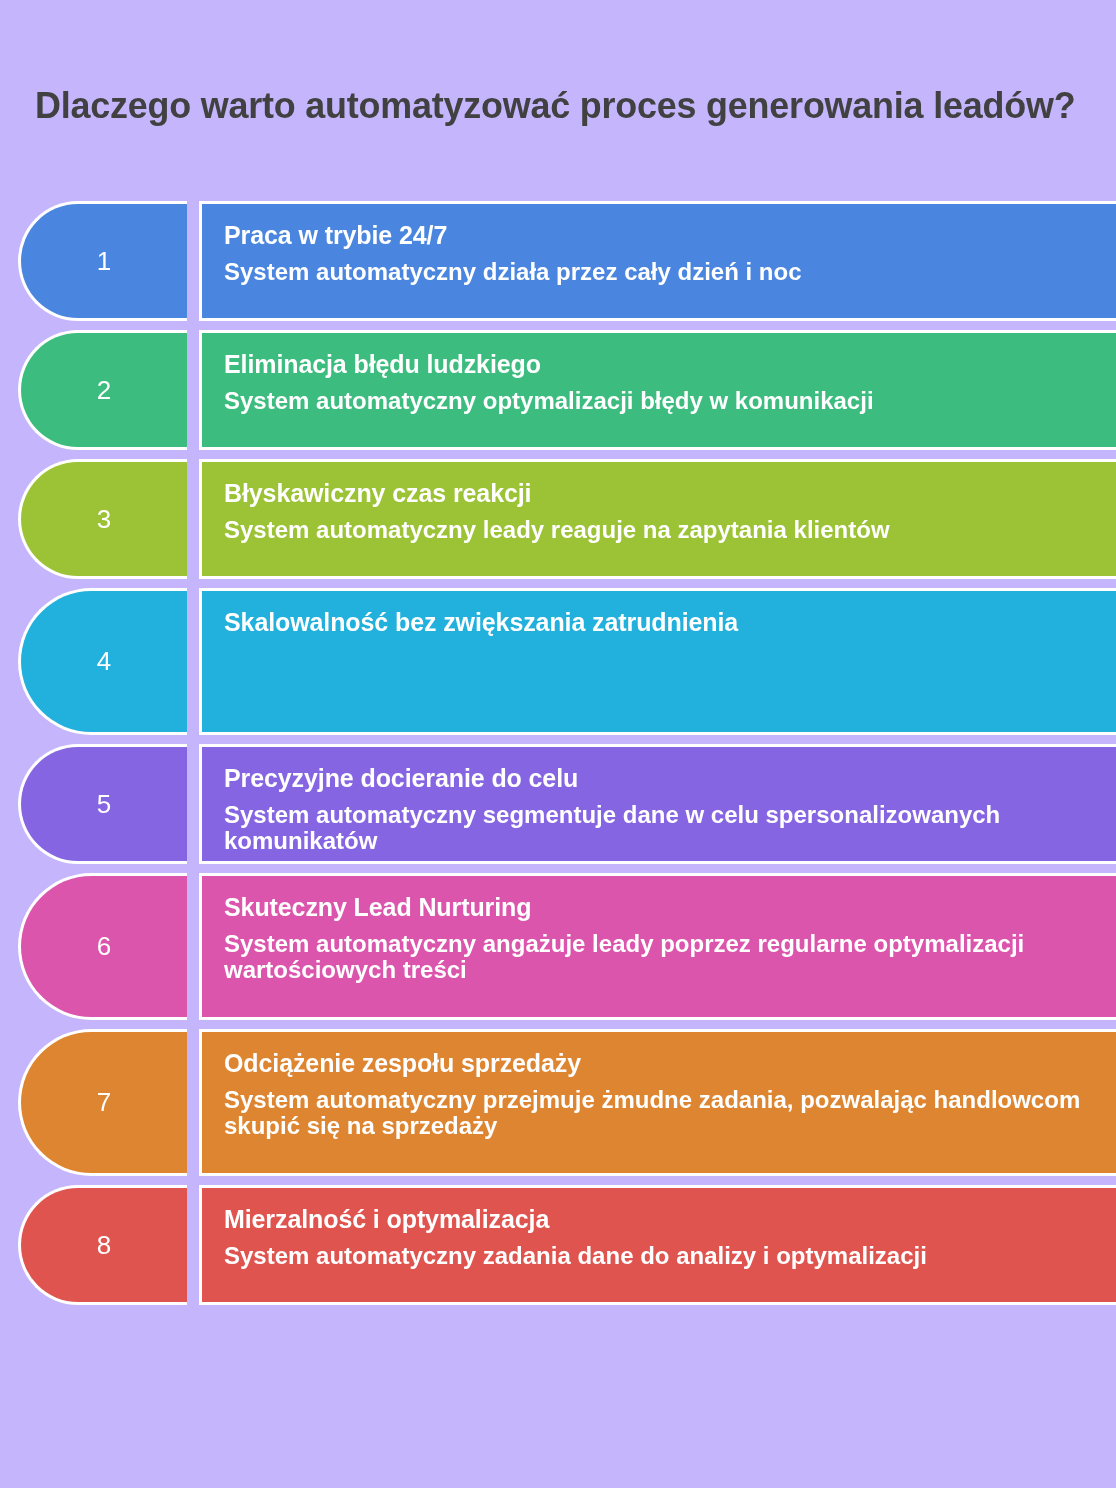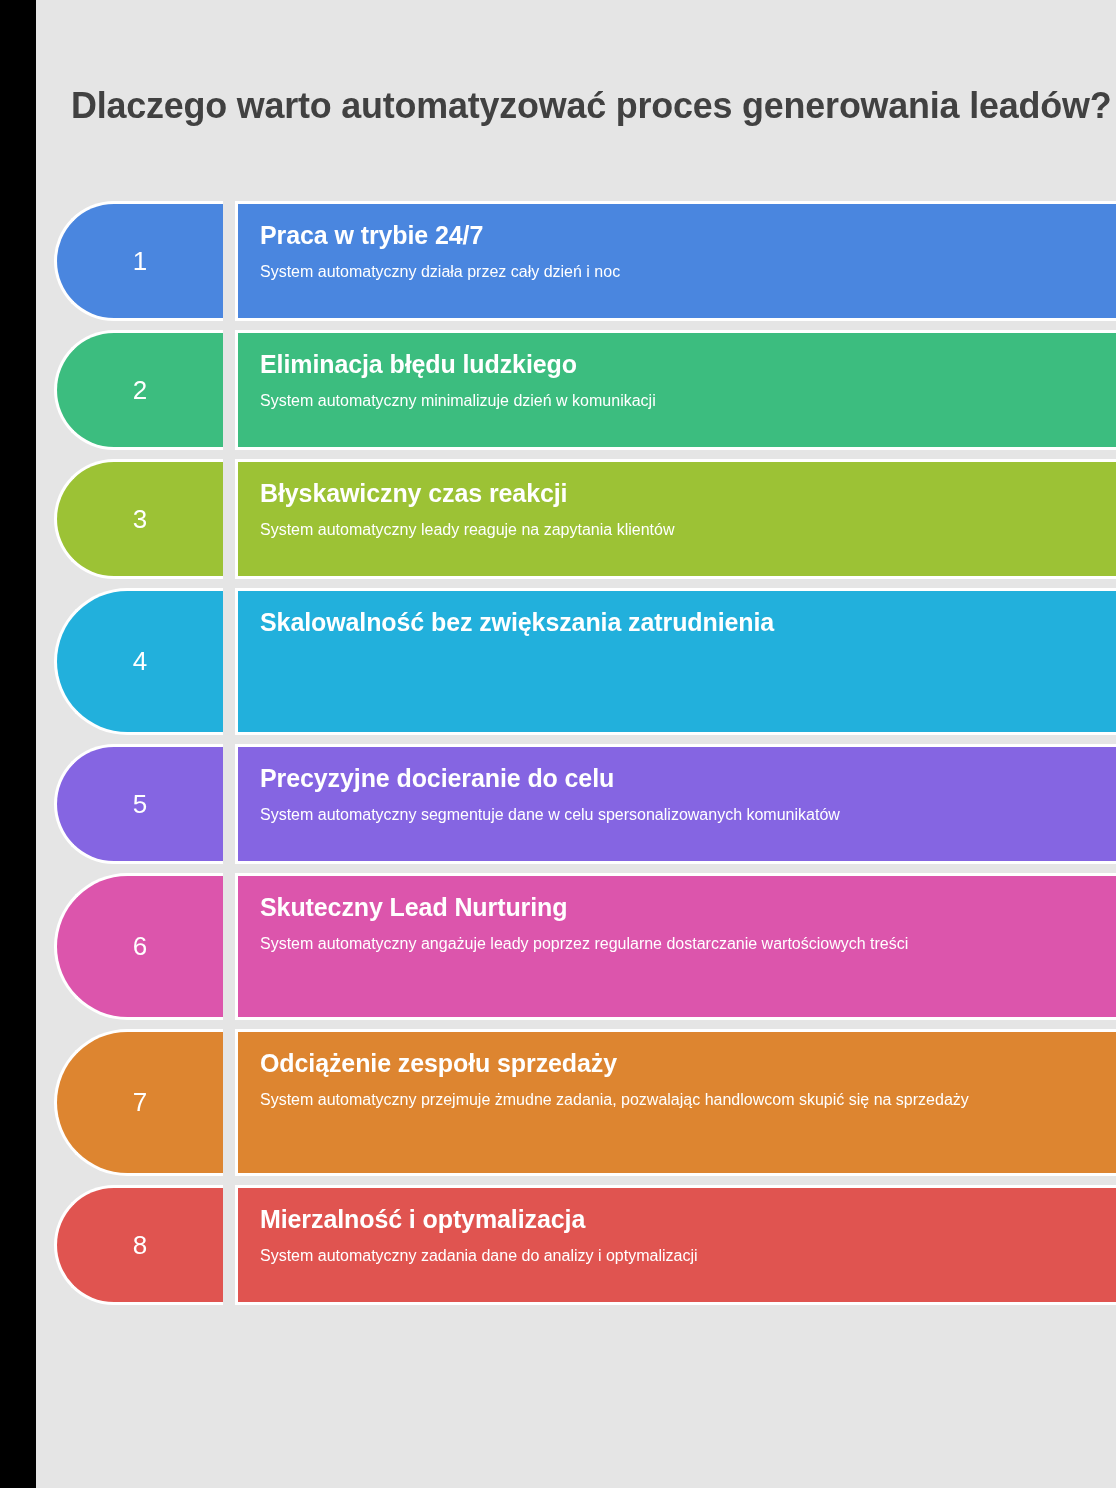--- a/index.html
+++ b/index.html
@@ -11,22 +11,21 @@
     width: 1116px;
     height: 1488px;
     overflow: hidden;
     font-family: "Liberation Sans", sans-serif;
     position: relative;
   }
 
   #page {
     position: absolute;
     inset: 0;
-    background: #e5e5e5;
-    margin-left: 36px;
+    background: #c4b5fd;
   }
 
   
   .title {
     position: absolute;
     left: 35px;
     top: 84px;
     width: 1081px;
     font-family: "Liberation Sans", sans-serif;
     font-weight: bold;
@@ -89,22 +88,22 @@
   .content .heading {
     font-size: 25px;
     font-weight: bold;
     line-height: 30px;
     margin: 0 0 9px 0;
     color: #ffffff;
     letter-spacing: -0.1px;
   }
 
   .content .desc {
-    font-size: 16px;
-    font-weight: normal;
+    font-size: 24px;
+    font-weight: bold;
     line-height: 26px;
     margin: 0;
     color: #ffffff;
     max-width: 878px;
   }
 </style>
 </head>
 <body>
 
 <div id="page">
@@ -120,21 +119,21 @@
           <div class="heading">Praca w trybie 24/7</div>
           <div class="desc">System automatyczny działa przez cały dzień i noc</div>
         </div>
       </div>
       <div class="row" style="height: 120px;">
         <div class="badge" style="background: rgb(60, 189, 127); height: 120px;">
           <span>2</span>
         </div>
         <div class="content" style="background: rgb(60, 189, 127); height: 120px;">
           <div class="heading">Eliminacja błędu ludzkiego</div>
-          <div class="desc">System automatyczny minimalizuje dzień w komunikacji</div>
+          <div class="desc">System automatyczny optymalizacji błędy w komunikacji</div>
         </div>
       </div>
       <div class="row" style="height: 120px;">
         <div class="badge" style="background: rgb(156, 194, 53); height: 120px;">
           <span>3</span>
         </div>
         <div class="content" style="background: rgb(156, 194, 53); height: 120px;">
           <div class="heading">Błyskawiczny czas reakcji</div>
           <div class="desc">System automatyczny leady reaguje na zapytania klientów</div>
         </div>
@@ -155,21 +154,21 @@
           <div class="heading">Precyzyjne docieranie do celu</div>
           <div class="desc">System automatyczny segmentuje dane w celu spersonalizowanych komunikatów</div>
         </div>
       </div>
       <div class="row" style="height: 147px;">
         <div class="badge" style="background: rgb(220, 85, 172); height: 147px;">
           <span>6</span>
         </div>
         <div class="content" style="background: rgb(220, 85, 172); height: 147px;">
           <div class="heading">Skuteczny Lead Nurturing</div>
-          <div class="desc">System automatyczny angażuje leady poprzez regularne dostarczanie wartościowych treści</div>
+          <div class="desc">System automatyczny angażuje leady poprzez regularne optymalizacji wartościowych treści</div>
         </div>
       </div>
       <div class="row" style="height: 147px;">
         <div class="badge" style="background: rgb(221, 133, 48); height: 147px;">
           <span>7</span>
         </div>
         <div class="content" style="background: rgb(221, 133, 48); height: 147px;">
           <div class="heading">Odciążenie zespołu sprzedaży</div>
           <div class="desc">System automatyczny przejmuje żmudne zadania, pozwalając handlowcom skupić się na sprzedaży</div>
         </div>

